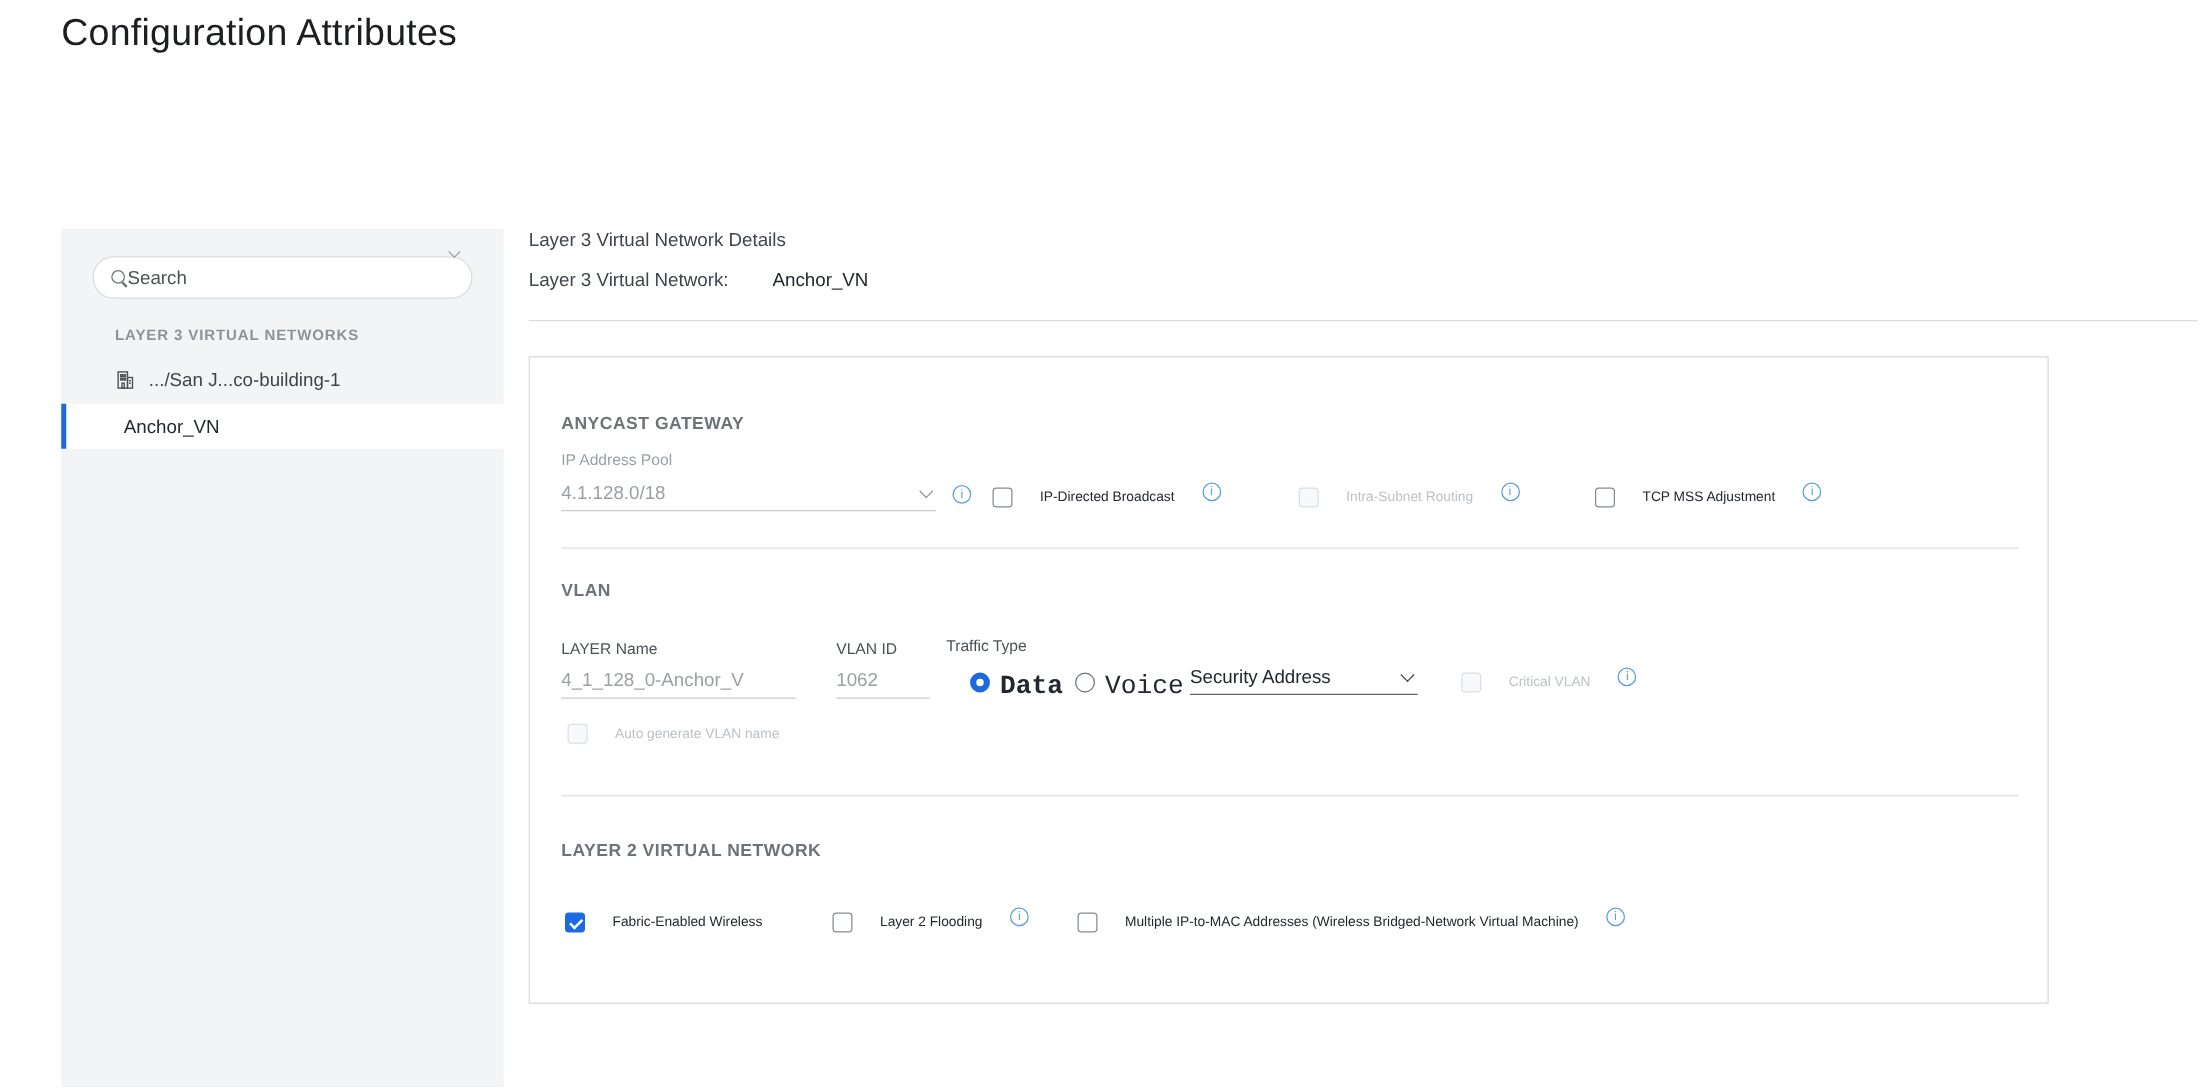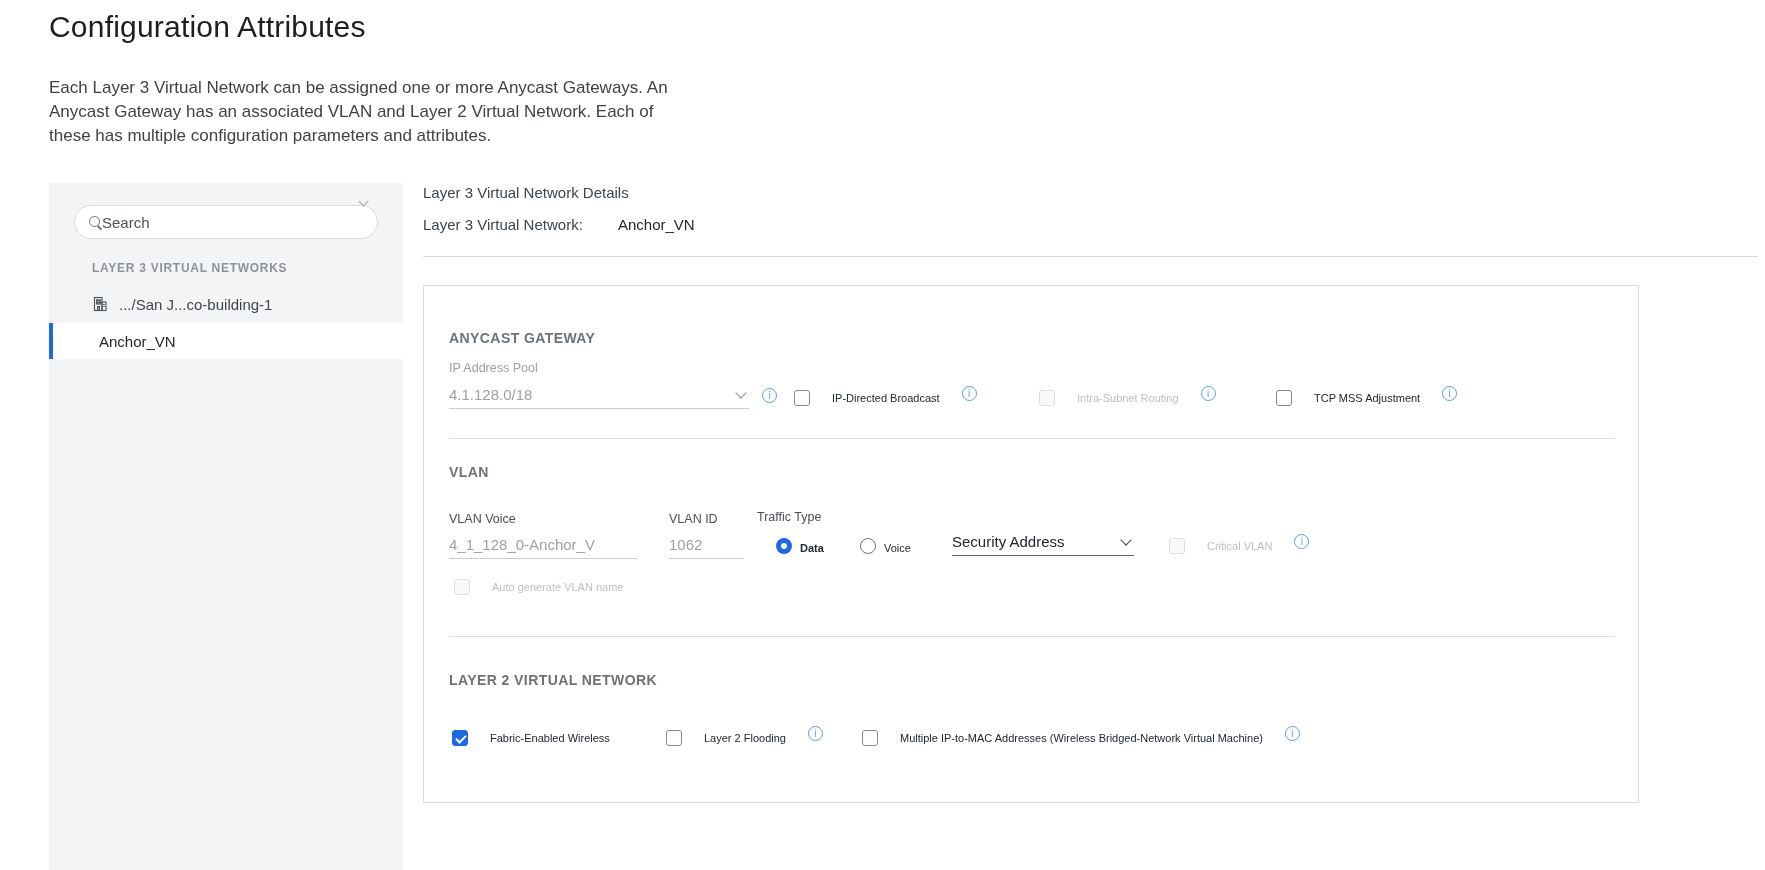--- a/index.html
+++ b/index.html
@@ -58,32 +58,31 @@
   .cbrow.checked .cb::after{content:"";position:absolute;left:3px;top:3.5px;width:8px;height:4px;border-left:2px solid #fff;border-bottom:2px solid #fff;transform:rotate(-45deg);}
   .cbrow.disabled{cursor:default;color:#bcc1c5;}
   .cbrow.disabled .cb{border-color:#dcdfe1;background:#f8f9fa;}
   .info-icon{display:none;width:15px;height:15px;border:1px solid var(--info);border-radius:50%;color:var(--info);font-size:10px;line-height:13px;text-align:center;transform:translateY(-5px);flex:0 0 auto;}
   .info-icon::after{content:"i";}
   .cbrow.has-info .info-icon{display:inline-block;}
   .info-solo{position:absolute;width:15px;height:15px;border:1px solid var(--info);border-radius:50%;color:var(--info);font-size:10px;line-height:13px;text-align:center;}
   .info-solo::after{content:"i";}
 
   
-  .radiorow{position:absolute;display:flex;align-items:flex-end;gap:8px;font-size:11px;color:var(--ink);cursor:pointer;}
+  .radiorow{position:absolute;display:flex;align-items:flex-start;gap:8px;font-size:21px;color:var(--ink);cursor:pointer;font-family:Liberation Mono, monospace;}
   .radio{width:16px;height:16px;border:1px solid #6e7478;border-radius:50%;background:#fff;flex:0 0 auto;}
   .radiorow.checked .radio{border:5px solid var(--accent);}
   .radiorow.checked .radio-label{font-weight:700;}
 </style>
 </head>
 <body>
 
 <div class="page">
 
   <h1 class="page-title">Configuration Attributes</h1>
-  <p class="page-desc">Each Layer 3 Virtual Network can be assigned one or more Anycast Gateways. An Anycast Gateway has an associated VLAN and Layer 2 Virtual Network. Each of these has multiple configuration parameters and attributes.</p>
 
   <div class="sidebar">
     <div class="searchbox">
       <span class="search-glyph"></span>
       <input type="text" placeholder="Search" style="">
     </div>
     <div class="side-section-header">LAYER 3 VIRTUAL NETWORKS</div>
     <div class="site-row">
       <svg class="bldg" width="18" height="18" viewBox="0 0 18 18" fill="none" stroke="#4a5055" stroke-width="1.1">
         <rect x="3.5" y="2.5" width="7.5" height="13"></rect>
@@ -132,21 +131,21 @@
     <label class="cbrow has-info" style="left:852px;top:104px;">
       <span class="cb"></span>
       <span class="cblabel">TCP MSS Adjustment</span>
       <span class="info-icon"></span>
     </label>
 
     <div class="hr" style="top:152px;"></div>
 
     <div class="sec-header" style="left:25px;top:178px;">VLAN</div>
 
-    <div class="field-label" style="left:25px;top:226px;">VLAN Voice</div>
+    <div class="field-label" style="left:25px;top:226px;">LAYER Name</div>
     <div class="underline-field" style="left:25px;top:245px;width:188px;">
       <span>4_1_128_0-Anchor_V</span>
     </div>
 
     <div class="field-label" style="left:245px;top:226px;">VLAN ID</div>
     <div class="underline-field" style="left:245px;top:245px;width:75px;">
       <span>1062</span>
     </div>
 
     <div class="field-label" style="left:333px;top:224px;">Traffic Type</div>

